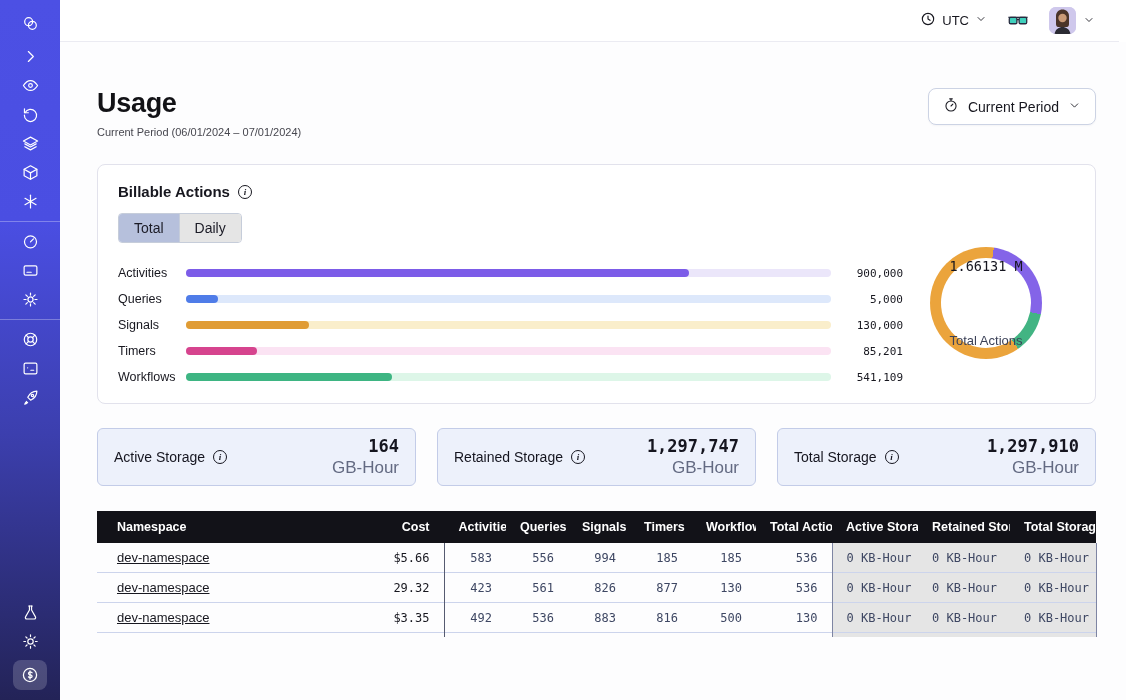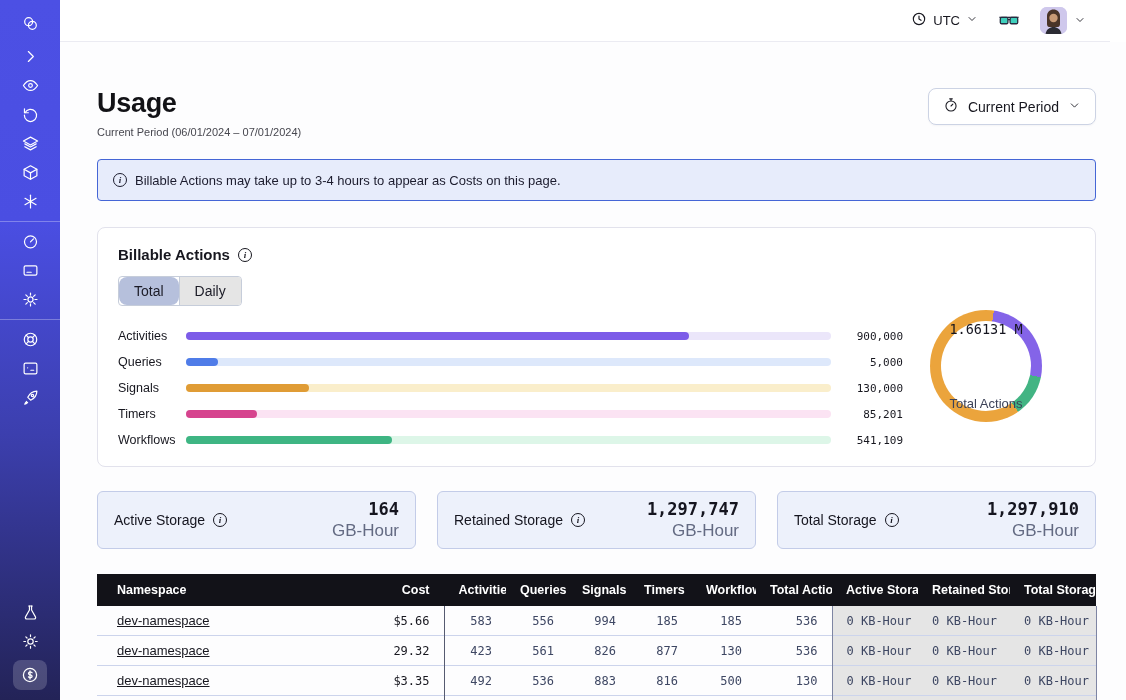--- a/index.html
+++ b/index.html
@@ -13,21 +13,21 @@
   .sb-item { width:60px; height:29px; display:flex; align-items:center; justify-content:center; color:#fff; cursor:pointer; }
   .sb-item svg { width:17px; height:17px; stroke:#fff; fill:none; stroke-width:1.7; stroke-linecap:round; stroke-linejoin:round; }
   .sb-logo { height:38px; margin-top:4px; }
   .sb-sep { width:60px; height:1px; background:rgba(255,255,255,.30); margin:5px 0; flex:none; }
   .sb-spacer { flex:1; }
   .sb-active { width:34px; height:30px; margin:4px 0 10px 0; border-radius:8px; background:rgba(255,255,255,.18);
     display:flex; align-items:center; justify-content:center; color:#fff; cursor:pointer; }
   .sb-active svg { width:18px; height:18px; stroke:#fff; fill:none; stroke-width:1.7; stroke-linecap:round; stroke-linejoin:round; }
 
   
-  .topbar { position:absolute; left:60px; top:0; right:16px; height:42px; background:#fff;
+  .topbar { position:absolute; left:60px; top:0; right:7px; height:42px; background:#fff;
     border-bottom:1px solid #ebebf2; display:flex; align-items:center; justify-content:flex-end; padding-right:24px; gap:20px; }
   .tz { display:flex; align-items:center; gap:6px; font-size:13px; color:#17171f; cursor:pointer; }
   .tz svg, .chev svg { stroke:#17171f; fill:none; stroke-width:1.7; stroke-linecap:round; stroke-linejoin:round; }
   .glasses { display:flex; align-items:center; cursor:pointer; }
   .user { display:flex; align-items:center; gap:7px; cursor:pointer; }
   .avatar { width:27px; height:27px; border-radius:7px; overflow:hidden; background:#cfc8ec; }
 
   
   .content { position:absolute; left:60px; top:42px; right:0; bottom:0; background:#fdfdfe; padding:0 30px 0 37px; overflow:hidden; }
 
@@ -45,21 +45,21 @@
     border:1.2px solid currentColor; border-radius:50%; font-size:9px; font-weight:700; flex:none;
     font-family:"Liberation Serif", serif; font-style:italic; }
   .inf::after { content:"i"; }
 
   
   .card { position:relative; margin-top:26px; background:#fff; border:1px solid #e2e2ec; border-radius:8px;
     height:240px; padding:18px 20px; }
   .card-title { display:flex; align-items:center; gap:8px; font-size:15px; font-weight:600; color:#17171f; }
   .tabs { display:inline-flex; margin-top:13px; border:1px solid #c6cdda; border-radius:4px; overflow:hidden; }
   .tab { padding:6px 15px; font-size:14px; color:#1b1b26; background:#e5e5e5; cursor:pointer; }
-  .tab.active { background:#b6c0dc;border-radius:8px; }
+  .tab.active { background:#b6c0dc; }
   .tab + .tab { border-left:1px solid #c6cdda; }
 
   .bars { margin-top:17px; }
   .bar-row { display:flex; align-items:center; height:26px; }
   .bar-label { width:68px; font-size:12.5px; color:#17171f; flex:none; }
   .bar-track { position:relative; width:645px; height:8px; border-radius:4px; flex:none; }
   .bar-fill { position:absolute; left:0; top:0; height:8px; border-radius:4px; }
   .bar-value { width:72px; text-align:right; font-family:"DejaVu Sans Mono", monospace; font-size:11px; color:#17171f; flex:none; }
 
   .donut { position:absolute; right:53px; top:82px; width:112px; height:112px; border-radius:50%; }
@@ -263,24 +263,20 @@
         </span>
         <span>Current Period</span>
         <span class="chev">
           <svg width="13" height="13" viewBox="0 0 24 24">
               <polyline points="6 9 12 15 18 9"></polyline>
             </svg>
         </span>
       </button>
     </div>
 
-    <div class="banner">
-      <span class="inf"></span>
-      <span>Billable Actions may take up to 3-4 hours to appear as Costs on this page.</span>
-    </div>
 
     <section class="card">
       <div class="card-title">
         <span>Billable Actions</span>
         <span class="inf"></span>
       </div>
       <div class="tabs">
         <div class="tab active">Total</div>
         <div class="tab">Daily</div>
       </div>

